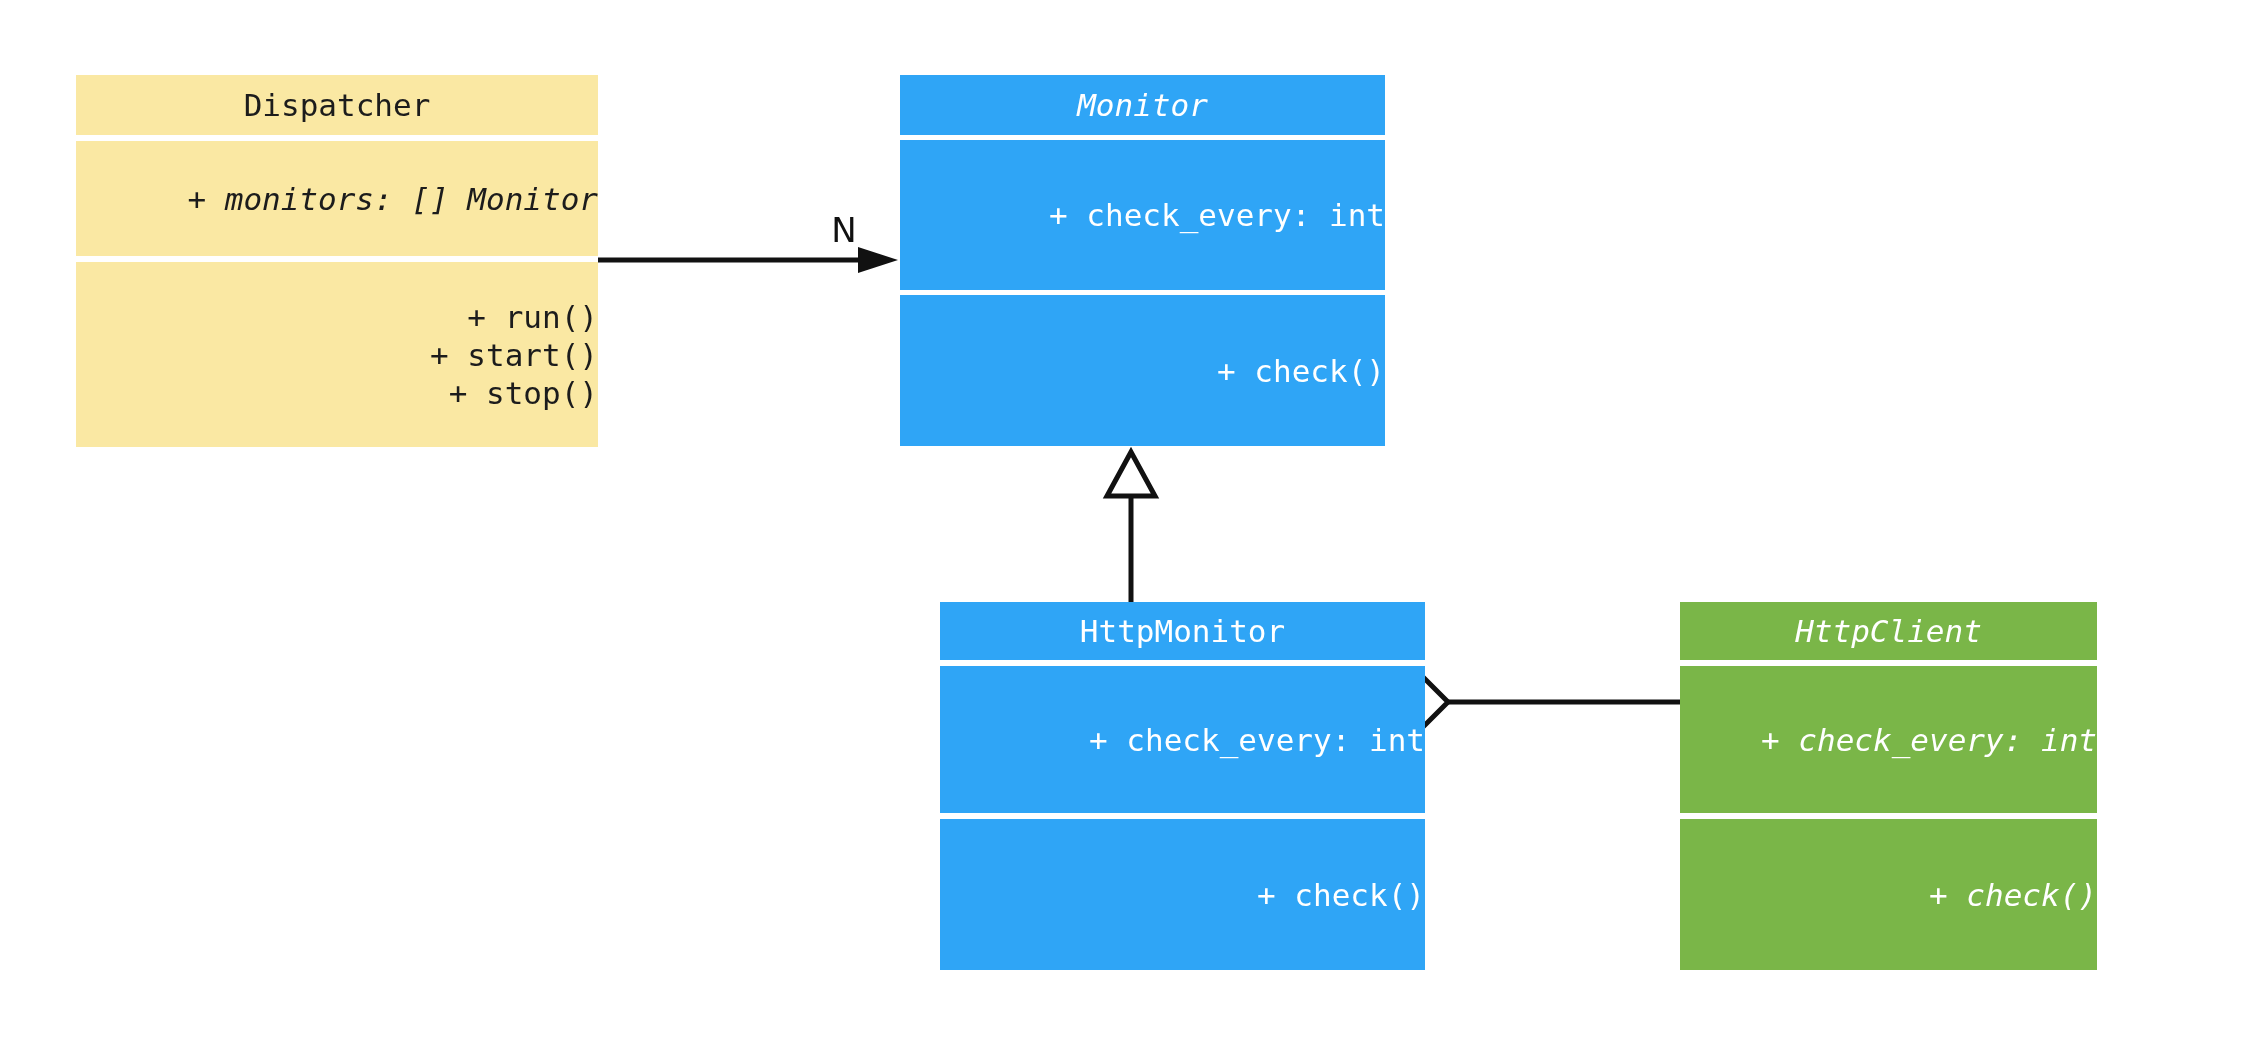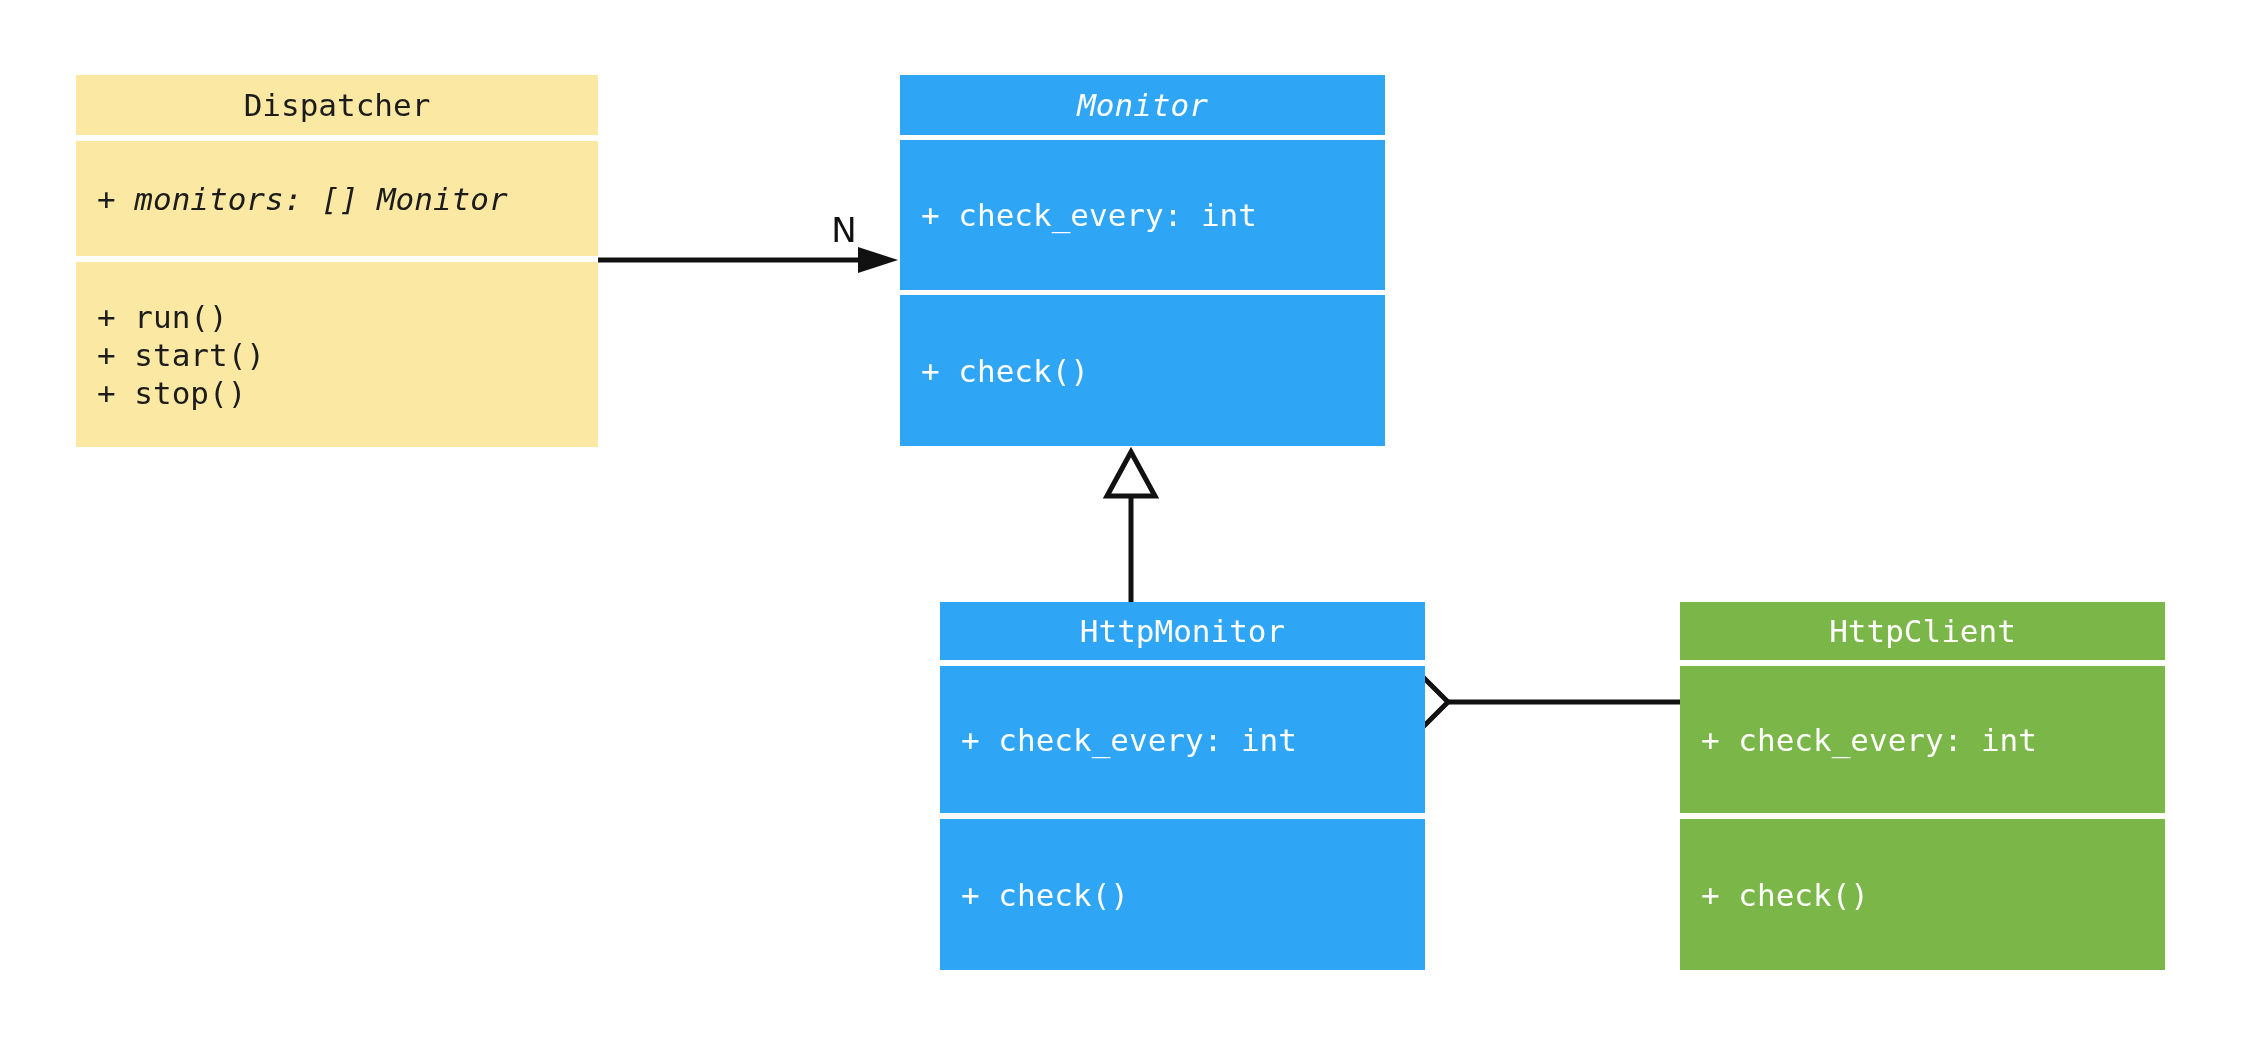--- a/index.html
+++ b/index.html
@@ -14,20 +14,21 @@
   .connectors {
     position: absolute;
     left: 0; top: 0;
     width: 2244px; height: 1048px;
     pointer-events: none;
   }
   .uml-class {
     position: absolute;
     display: flex;
     flex-direction: column;
+    text-align: right;
   }
   .compartment {
     box-sizing: border-box;
     display: flex;
     flex-direction: column;
     justify-content: center;
   }
   .compartment.title {
     align-items: center;
     font-size: 31px;
@@ -35,21 +36,21 @@
   .member {
     padding-left: 21px;
     font-size: 31px;
     line-height: 38px;
     white-space: pre;
   }
   
   .pos-dispatcher  { left: 76px;   top: 75px;  width: 522px; }
   .pos-monitor     { left: 900px;  top: 75px;  width: 485px; }
   .pos-httpmonitor { left: 900px;  top: 602px; width: 485px; padding-left: 40px; }
-  .pos-httpclient  { left: 1680px; top: 602px; width: 485px; }
+  .pos-httpclient  { left: 1680px; top: 602px; width: 417px; font-style: italic; }
 
   .pos-dispatcher .title   { height: 60px;  margin-bottom: 6px; }
   .pos-dispatcher .attrs   { height: 115px; margin-bottom: 6px; }
   .pos-dispatcher .methods { height: 185px; }
 
   .pos-monitor .title   { height: 60px;  margin-bottom: 5px; }
   .pos-monitor .attrs   { height: 150px; margin-bottom: 5px; }
   .pos-monitor .methods { height: 151px; }
 
   .pos-httpmonitor .title,   .pos-httpclient .title   { height: 58px;  margin-bottom: 6px; }

